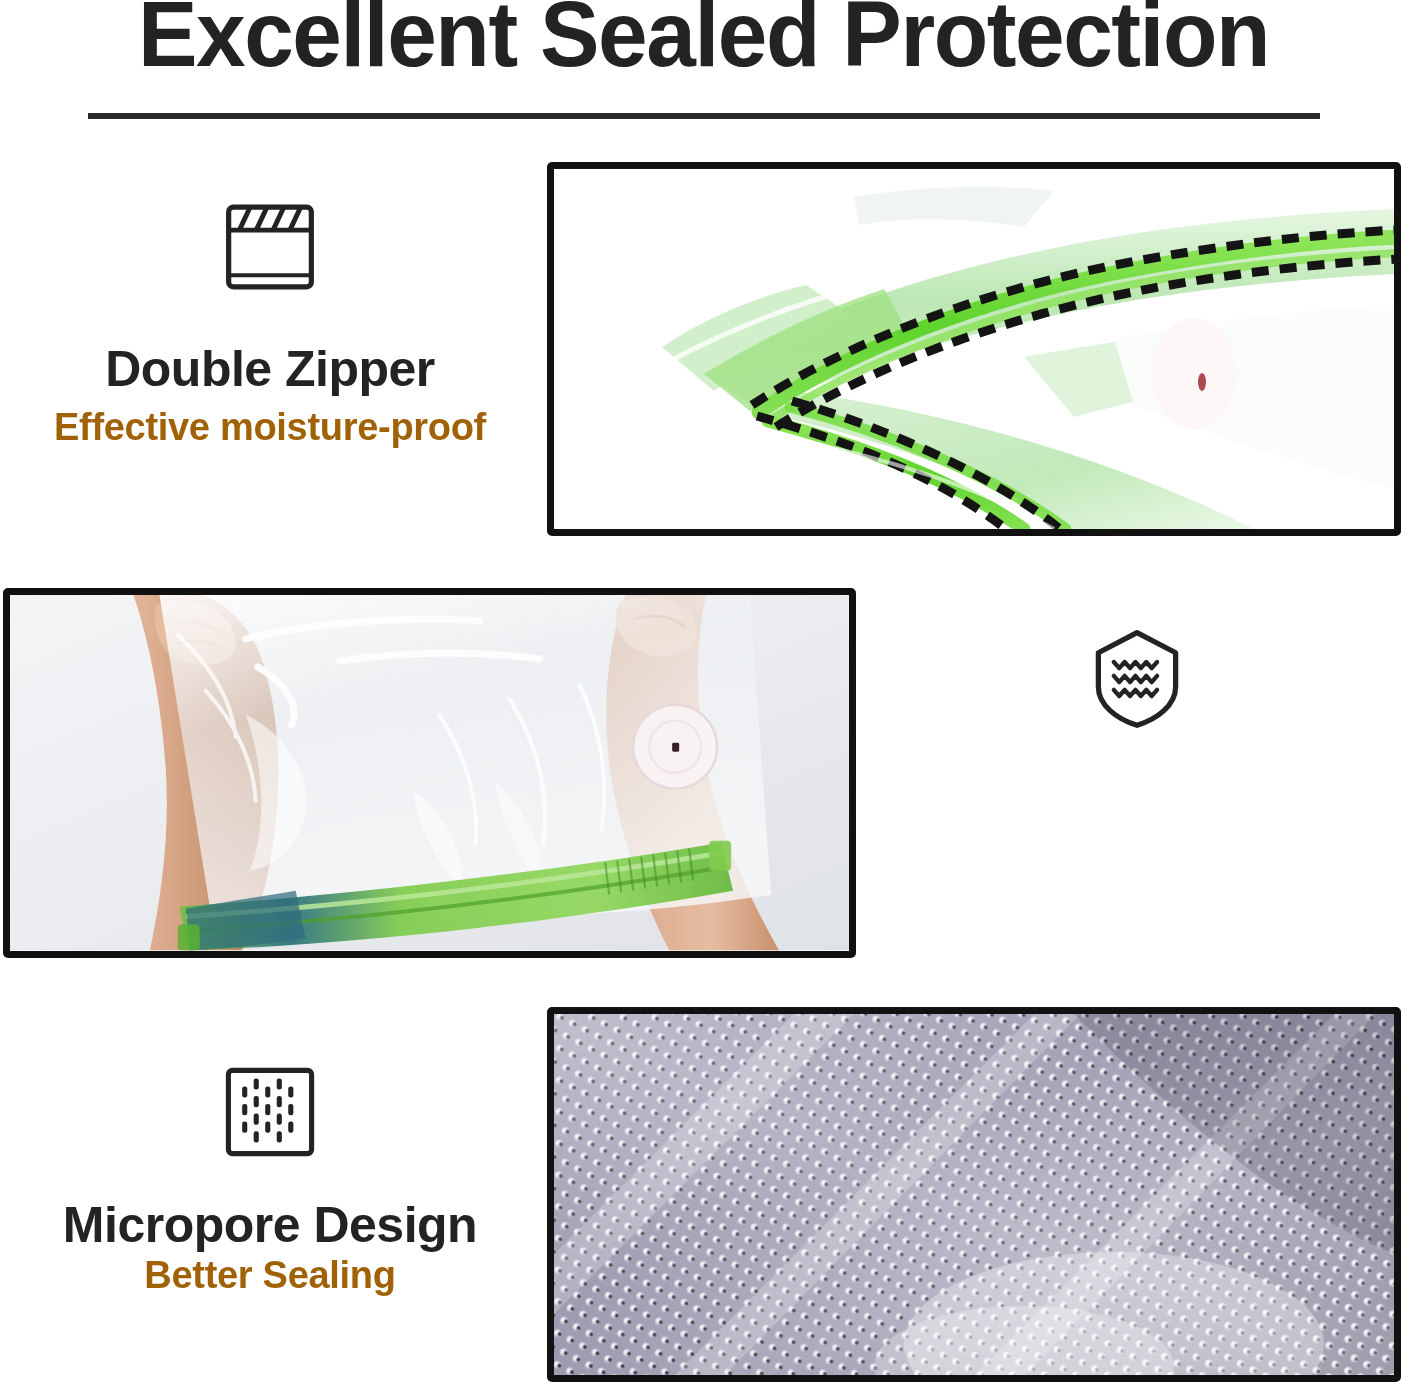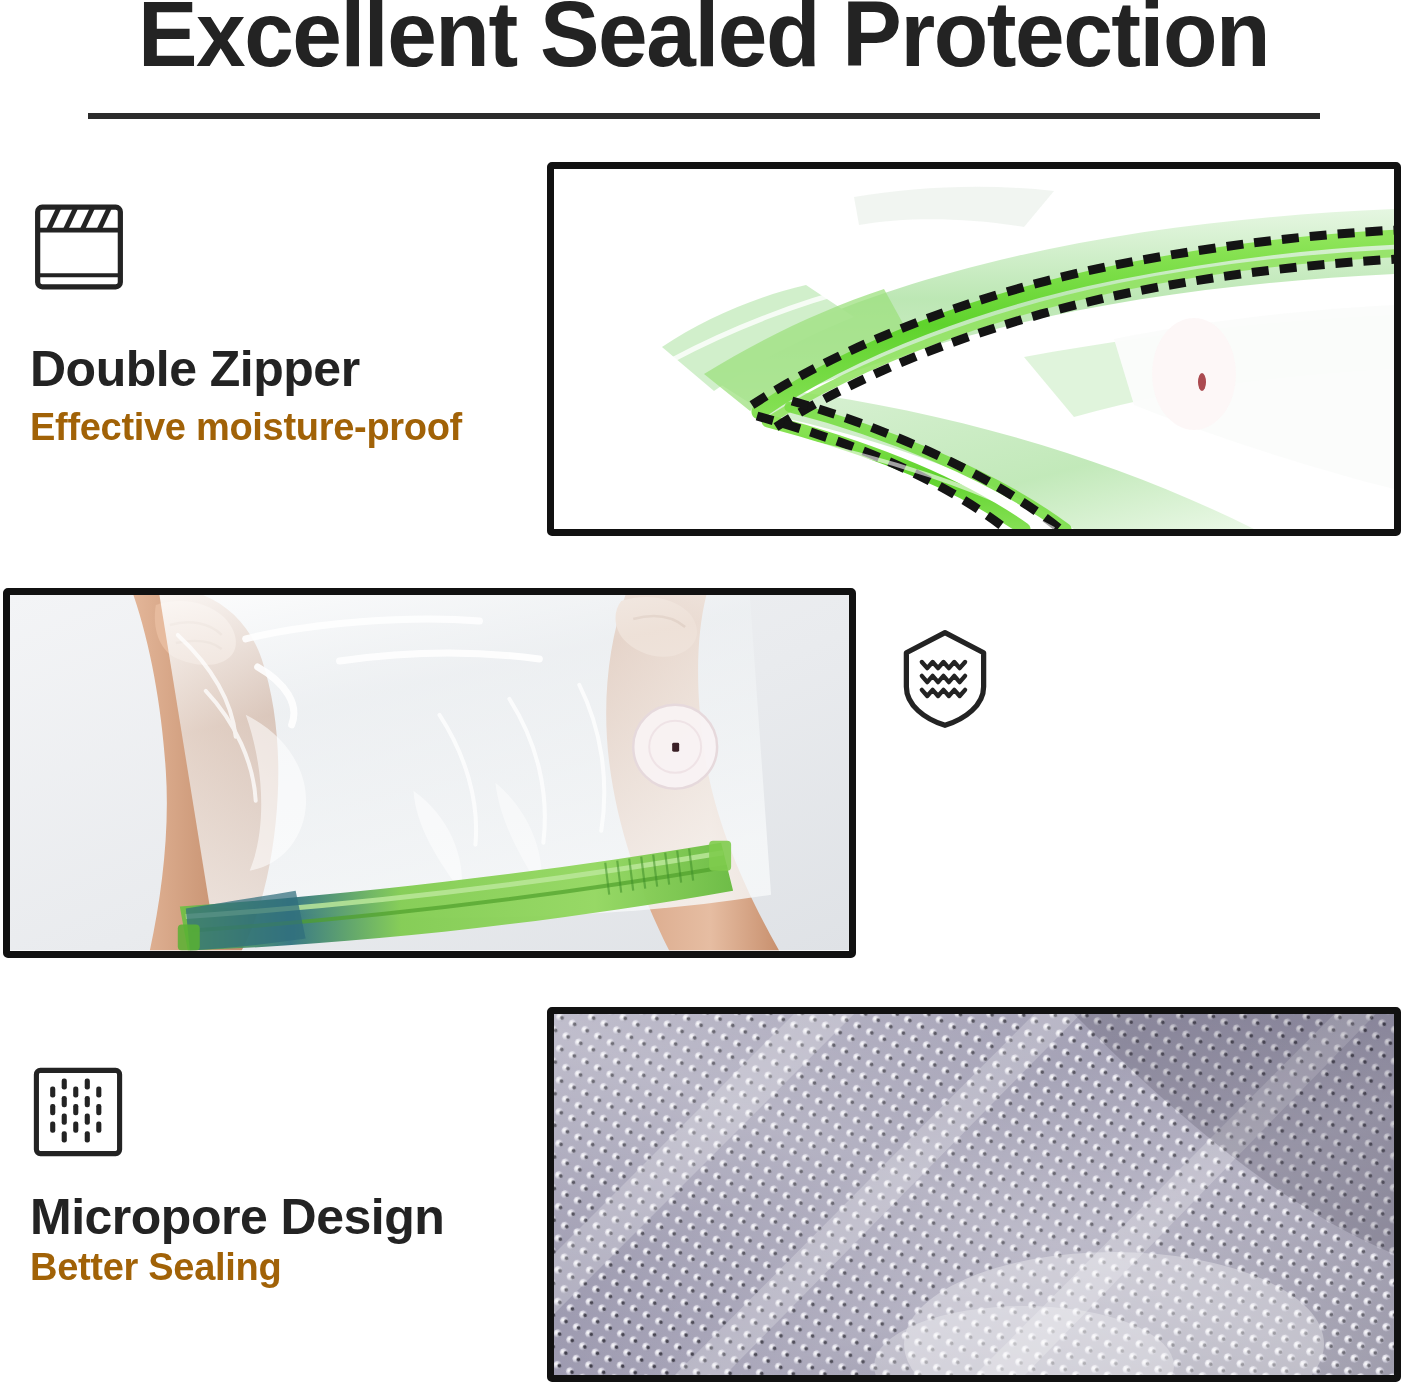--- a/index.html
+++ b/index.html
@@ -82,22 +82,21 @@
   #panel-micropore {
     left: 547px;
     top: 1007px;
     width: 854px;
     height: 375px;
   }
 
   
   .feature {
     position: absolute;
-    text-align: left;
-    padding-left: 30px;
+    text-align: center;
   }
   .feature .icon-wrap {
     display: block;
     margin: 0 auto;
   }
   .feature .feat-title {
     font-family: "Liberation Sans", sans-serif;
     font-weight: bold;
     font-size: 50px;
     letter-spacing: -0.5px;
@@ -117,21 +116,21 @@
 
   #feature-zipper  { left: 0px;   top: 198px;  width: 540px; }
   #feature-zipper .feat-title { margin-top: 42px; }
   #feature-zipper .feat-sub   { margin-top: 10px; }
 
   #feature-material { left: 867px; top: 628px;  width: 540px; }
   #feature-material .feat-title { margin-top: 48px; }
   #feature-material .feat-sub   { margin-top: 8px; }
 
   #feature-micropore { left: 0px;  top: 1064px; width: 540px; }
-  #feature-micropore .feat-title { margin-top: 26px; }
+  #feature-micropore .feat-title { margin-top: 34px; }
   #feature-micropore .feat-sub   { margin-top: 2px; }
 </style>
 </head>
 <body>
 
 <div id="header">
   <div id="page-title">Excellent Sealed Protection</div>
   <div id="title-divider"></div>
 </div>
 

